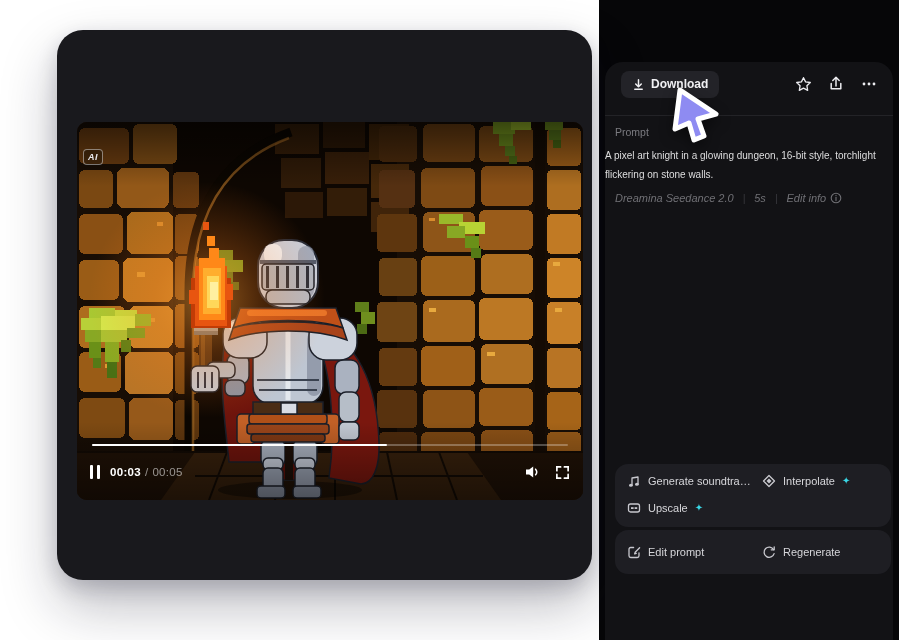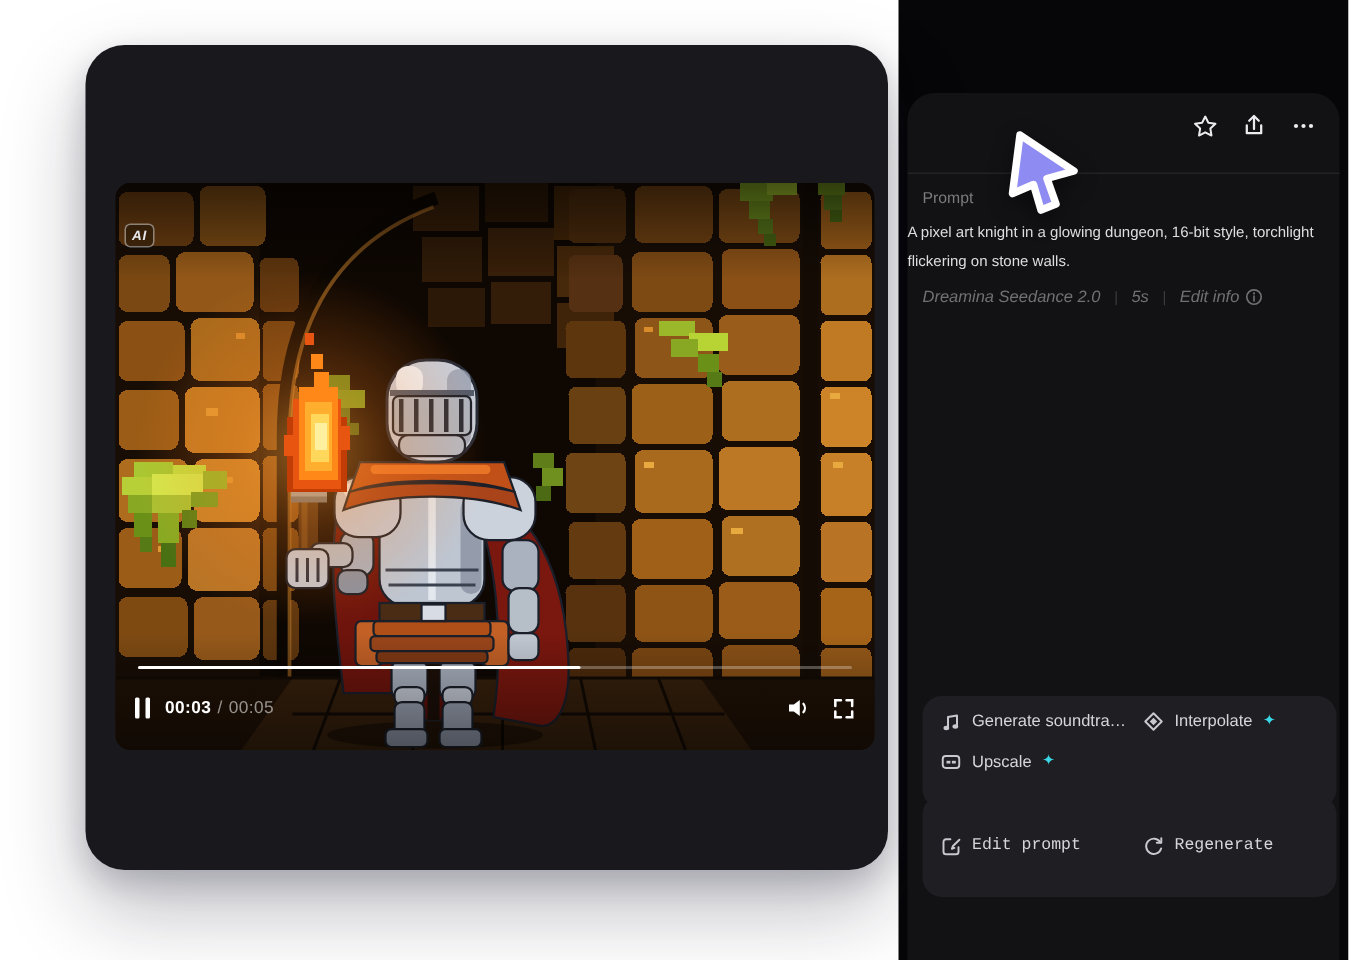--- a/index.html
+++ b/index.html
@@ -37,24 +37,24 @@
   .hdr-icons{margin-left:auto;display:flex;align-items:center;gap:15px;color:#ececf0;}
   .hdr-icons .ibtn{display:flex;align-items:center;justify-content:center;width:18px;height:18px;cursor:pointer;}
   .divider{position:absolute;top:53px;left:0;right:0;height:1px;background:#232327;}
   .prompt-label{position:absolute;top:64px;left:10px;font-size:10.5px;color:#7b7b80;}
   .prompt-text{position:absolute;top:84px;left:0;width:273px;font-size:10px;line-height:19px;
     color:#dededf;word-break:break-all;}
   .meta{position:absolute;top:130px;left:10px;display:flex;align-items:center;gap:9px;font-size:11px;color:#707075;font-style:italic;}
   .meta .sep{color:#3a3a3f;font-size:10px;}
   .meta .more{display:flex;align-items:center;gap:4px;cursor:pointer;}
 
-  .card{position:absolute;left:10px;width:252px;background:#1e1e23;border-radius:13px;padding:16px 12px;}
+  .card{position:absolute;left:10px;width:252px;background:#1e1e23;border-radius:13px;padding:4px 12px;}
   .card1{top:402px;height:56px;display:grid;grid-template-columns:135px auto;grid-auto-rows:27px;
     align-items:center;padding-top:3px;}
-  .card2{top:468px;height:36px;display:grid;grid-template-columns:135px auto;align-items:center;font-family:Liberation Mono, monospace;}
+  .card2{top:468px;height:36px;display:grid;grid-template-columns:135px auto;align-items:center;}
   .act{display:flex;align-items:center;gap:7px;font-size:11px;color:#d6d6da;cursor:pointer;white-space:nowrap;}
   .act svg{display:block;color:#c8c8ce;flex:0 0 auto;}
   .sparkle{color:#3ad8e6;font-size:10px;line-height:1;}
 
   
   .cursor{position:absolute;left:666px;top:84px;width:62px;height:66px;pointer-events:none;
     filter:drop-shadow(0 5px 7px rgba(0,0,0,.45));}
 </style>
 </head>
 <body>
@@ -340,20 +340,28 @@
             </svg>
           </span>
         </div>
       </div>
     </div>
   </div>
 
   <div class="right-panel">
 
     <div class="header-row">
+      <button class="dl-btn">
+        <svg width="13" height="13" viewBox="0 0 14 14" stroke="currentColor" stroke-width="1.6" fill="none" stroke-linecap="round" stroke-linejoin="round">
+          <path d="M7,2 V9"></path>
+            <path d="M4,6.4 L7,9.4 L10,6.4"></path>
+            <path d="M3,12 H11"></path>
+        </svg>
+        <span>Download</span>
+      </button>
       <div class="hdr-icons">
         <span class="ibtn">
           <svg width="17" height="17" viewBox="0 0 18 18" stroke="currentColor" stroke-width="1.4" fill="none" stroke-linejoin="round">
             <path d="M9,1.8 L11.2,6.2 L16.2,6.9 L12.6,10.3 L13.4,15.2 L9,12.9 L4.6,15.2 L5.4,10.3 L1.8,6.9 L6.8,6.2 Z"></path>
           </svg>
         </span>
         <span class="ibtn">
           <svg width="16" height="16" viewBox="0 0 16 16" stroke="currentColor" stroke-width="1.5" fill="none" stroke-linecap="round" stroke-linejoin="round">
             <path d="M8,1.8 V10"></path>
               <path d="M4.8,4.5 L8,1.3 L11.2,4.5"></path>

